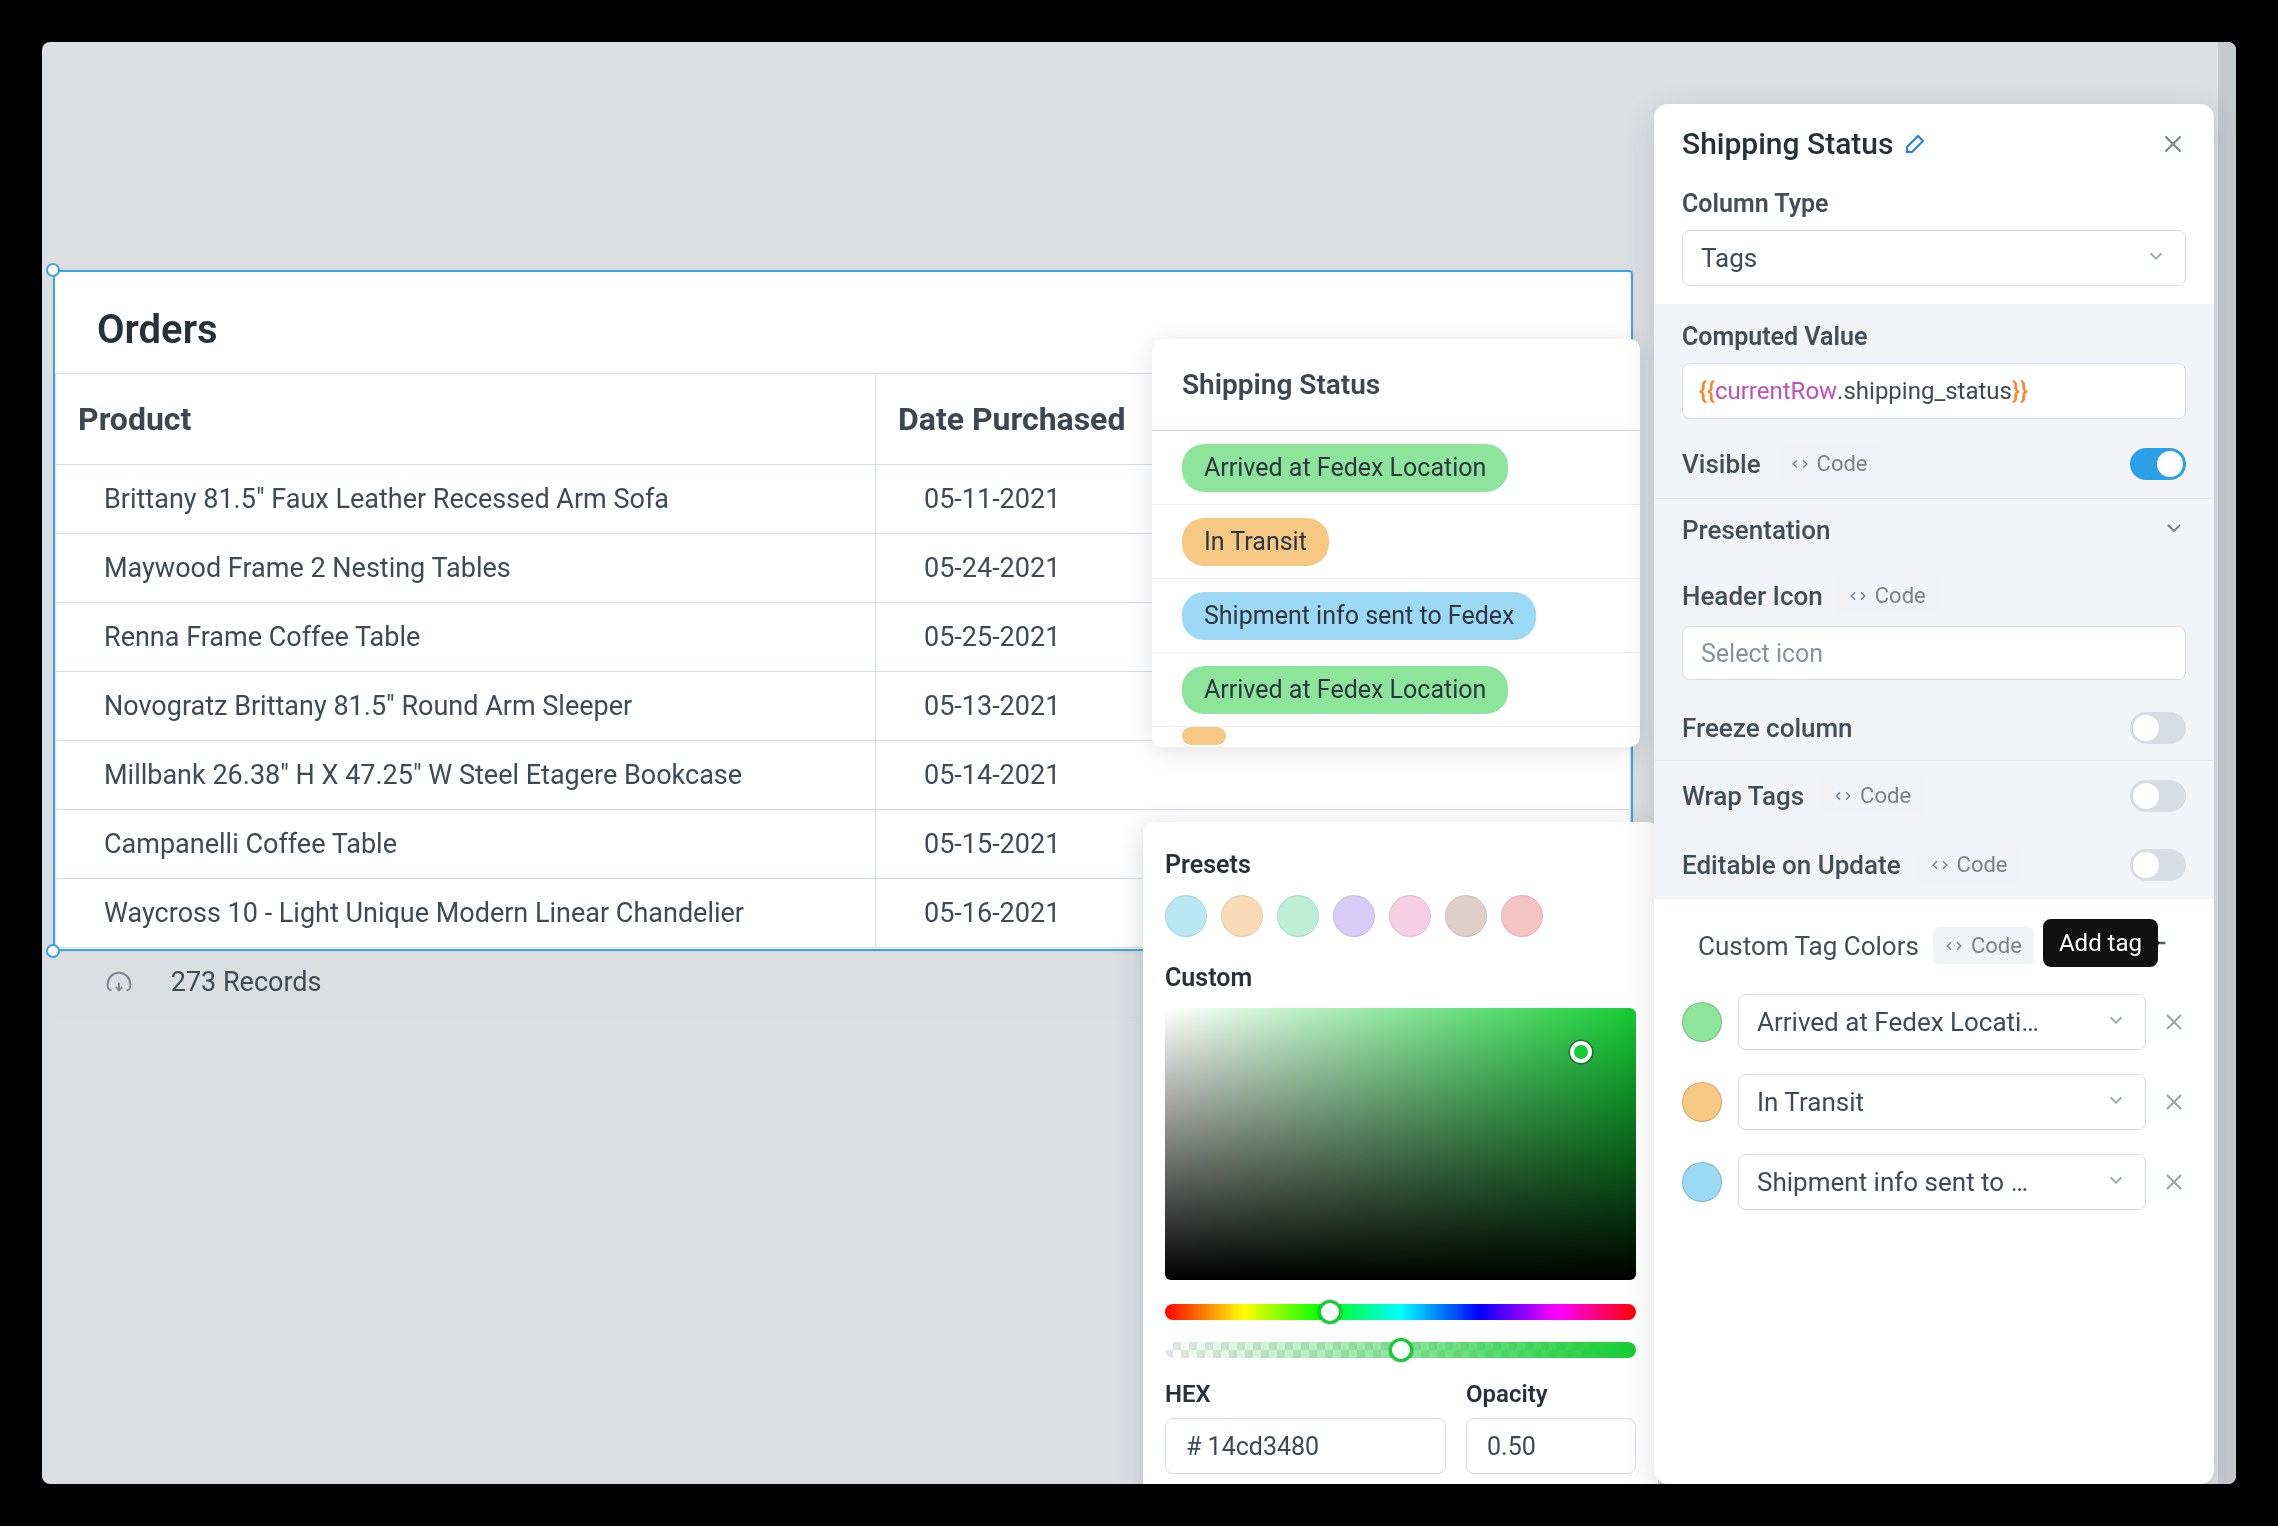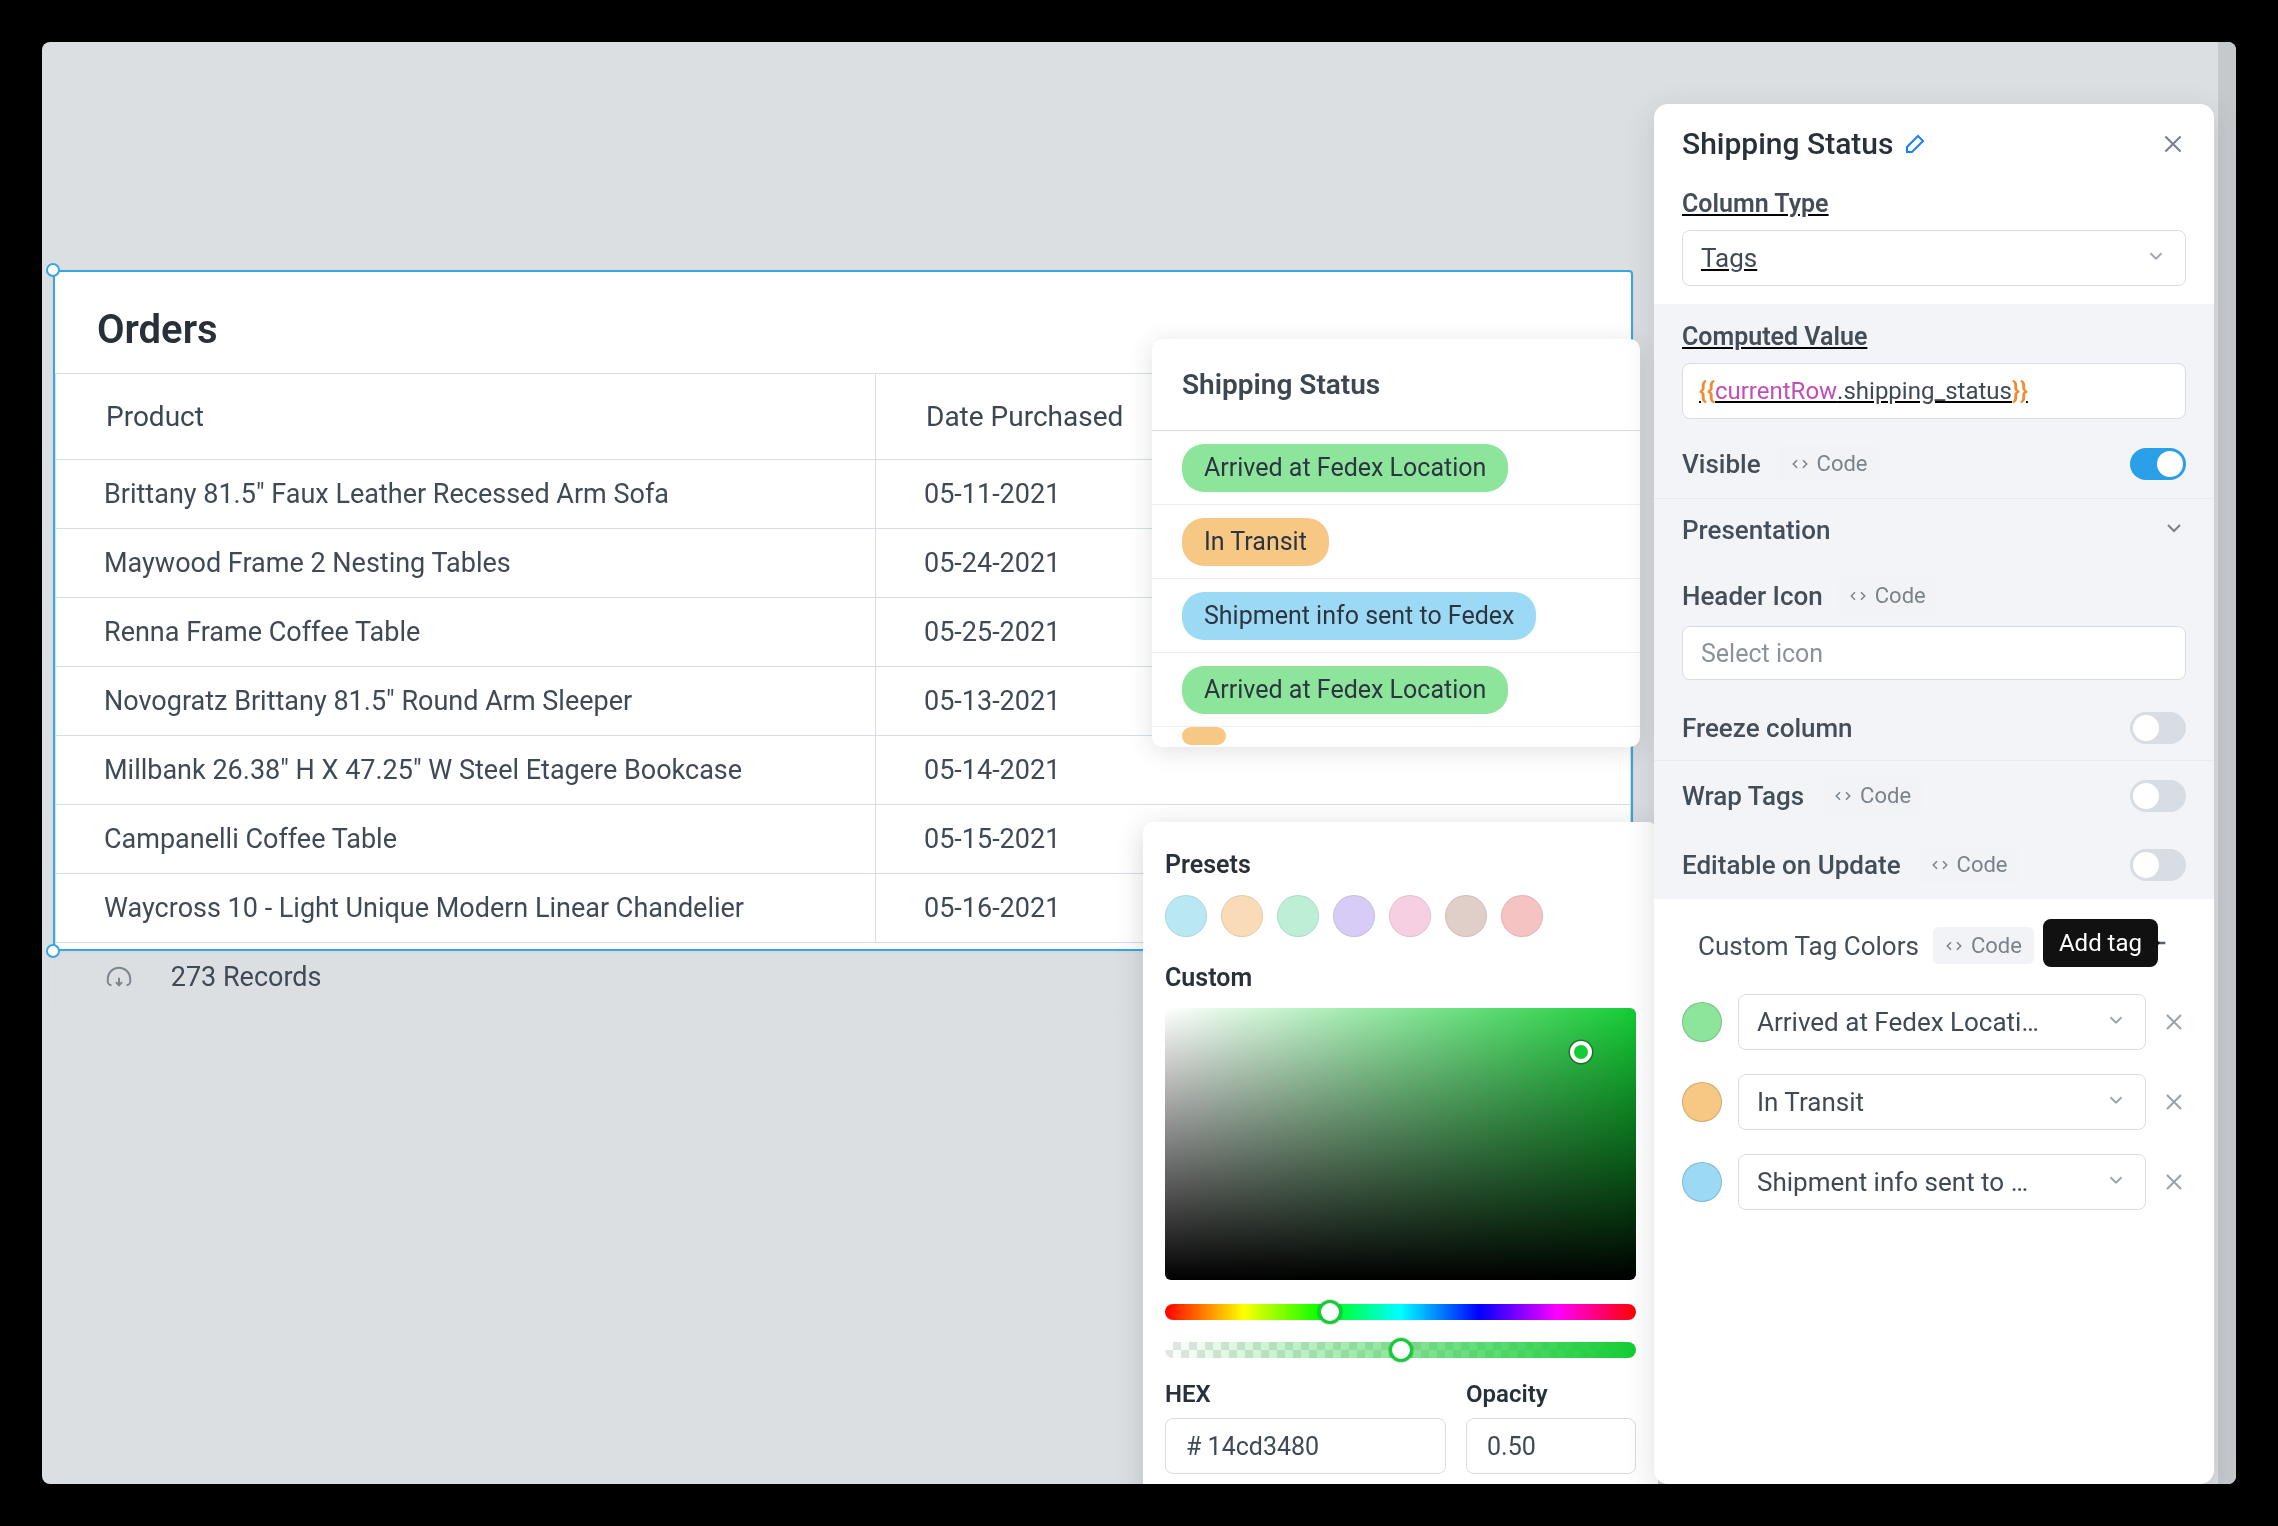--- a/index.html
+++ b/index.html
@@ -29,21 +29,21 @@
     position:absolute;left:11px;top:228px;width:1580px;height:681px;
     background:#fff;border:2.5px solid #3aa6e0;border-radius:4px;
     box-shadow:0 1px 3px rgba(0,0,0,.05);
   }
   .sel-dot{position:absolute;width:14px;height:14px;background:#fff;border:2.5px solid #3aa6e0;border-radius:50%;}
   .sel-dot.tl{left:-9px;top:-9px;}
   .sel-dot.bl{left:-9px;bottom:-9px;}
   .orders-title{padding:34px 42px 20px;font-size:40px;font-weight:600;color:#28313a;}
   table.orders{width:100%;border-collapse:collapse;table-layout:fixed;}
   table.orders th{
-    text-align:left;padding:26px 50px;font-size:28px;font-weight:400;color:#3c4752;
+    text-align:left;padding:26px 22px;font-size:32px;font-weight:700;color:#3c4752;
     border:1px solid var(--border);border-left:none;background:#fff;
   }
   table.orders th:first-child{border-left:1px solid var(--border);}
   table.orders td{
     padding:18px 48px;font-size:27px;color:#3f4a56;border:1px solid var(--border);border-left:none;
     white-space:nowrap;overflow:hidden;text-overflow:ellipsis;
   }
   table.orders td:first-child{border-left:1px solid var(--border);}
   .records-row td{padding:22px 48px;color:#3f4a56;}
   .dl-icon{display:inline-flex;vertical-align:middle;margin-right:30px;opacity:.7;}
@@ -91,21 +91,21 @@
   
   .prop-panel{
     position:absolute;right:22px;top:62px;width:560px;bottom:0;
     background:#fff;border-radius:14px;box-shadow:0 8px 30px rgba(32,40,55,.15);
     display:flex;flex-direction:column;overflow:hidden;
   }
   .pp-head{display:flex;align-items:center;padding:22px 28px 10px;gap:10px;}
   .pp-title{font-size:30px;font-weight:500;color:#28313a;}
   .edit-icn{color:var(--link-blue);display:inline-flex;}
   .pp-close{margin-left:auto;color:#7a828b;display:inline-flex;}
-  .section{padding:18px 28px;text-decoration:underline;}
+  .section{padding:18px 28px;}
   .sec-lbl{font-size:25px;font-weight:600;color:#444e59;margin-bottom:12px;display:block;}
   .select{height:56px;border:1px solid var(--border);border-radius:8px;display:flex;align-items:center;padding:0 18px;justify-content:space-between;color:#3f4a56;font-size:26px;background:#fff;}
   .chev{color:#9aa2ab;}
   .grey-sec{background:#f2f4f7;}
   .codebox{height:56px;border:1px solid var(--border);border-radius:8px;background:#fff;display:flex;align-items:center;padding:0 16px;font-family:ui-monospace,Menlo,Consolas,monospace;font-size:24px;color:#3f4a56;}
   .codebox .tok-br{color:#f08b2f;font-weight:600;}
   .codebox .tok-kw{color:#c24db6;}
   .row{display:flex;align-items:center;justify-content:space-between;padding:16px 28px;}
   .row .r-lbl{font-size:26px;color:#444e59;font-weight:500;}
   .code-chip{display:inline-flex;align-items:center;gap:8px;background:#f1f3f6;border-radius:6px;padding:6px 12px;color:#7a828b;font-size:22px;margin-left:14px;}

